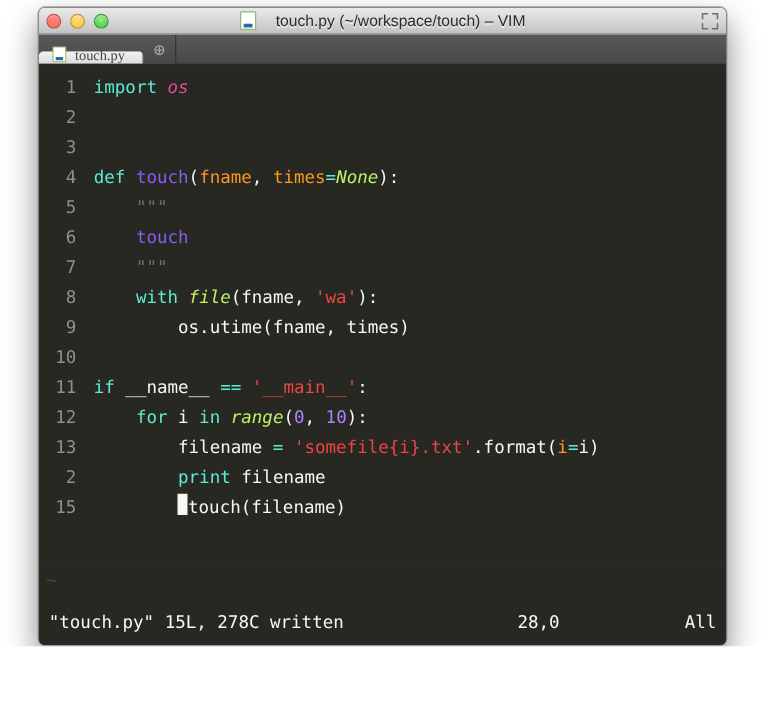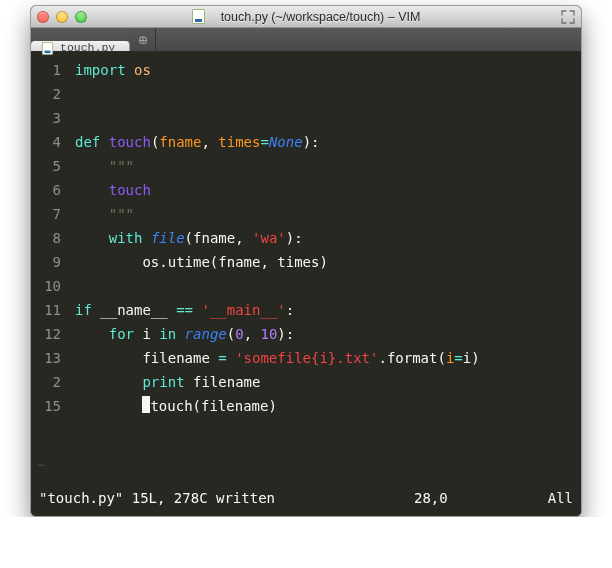--- a/index.html
+++ b/index.html
@@ -80,24 +80,24 @@
   }
   .tabbar {
     height: 24px;
     background: linear-gradient(#595959,#484848);
     border-bottom: 1px solid #2b2b2b;
     display: flex;
     align-items: stretch;
   }
   .tab {
     display: flex;
-    align-items: flex-start;
+    align-items: flex-end;
     gap: 6px;
     padding: 0 14px 0 10px;
-    font-family: Liberation Mono, monospace;
+    font-family: Liberation Serif, serif;
     font-size: 11.5px;
     color: #444;
     background: linear-gradient(#f2f2f2,#dcdcdc);
     border-right: 1px solid #969696;
     border-top-left-radius: 4px;
     border-top-right-radius: 4px;
     margin-top: 13px;
   }
   .new-tab {
     display: flex;
@@ -126,24 +126,24 @@
   }
   .gutter div { height: 24px; }
   .code {
     flex: 1;
     padding: 6px 0 0 4px;
     color: #f8f8f2;
     white-space: pre;
   }
   .code .row { height: 24px; }
   .kw     { color: #5eead4; }   
-  .module { color: #fdba74; } 
+  .module { color: #ec4899; font-style: italic; } 
   .defname{ color: #8b5cf6; }
   .param  { color: #fd971f; }
-  .builtin{ color: #3b82f6; font-style: italic; margin-top: 28px; }
+  .builtin{ color: #bef264; font-style: italic; margin-top: 28px; }
   .str    { color: #ef4444; }
   .num    { color: #ae81ff; }
   .docq   { color: #75715e; }
   .plain  { color: #f8f8f2; }
   .cursor {
     display: inline-block;
     width: 8px;
     height: 17px;
     background: #f8f8f0;
     vertical-align: -2px;

